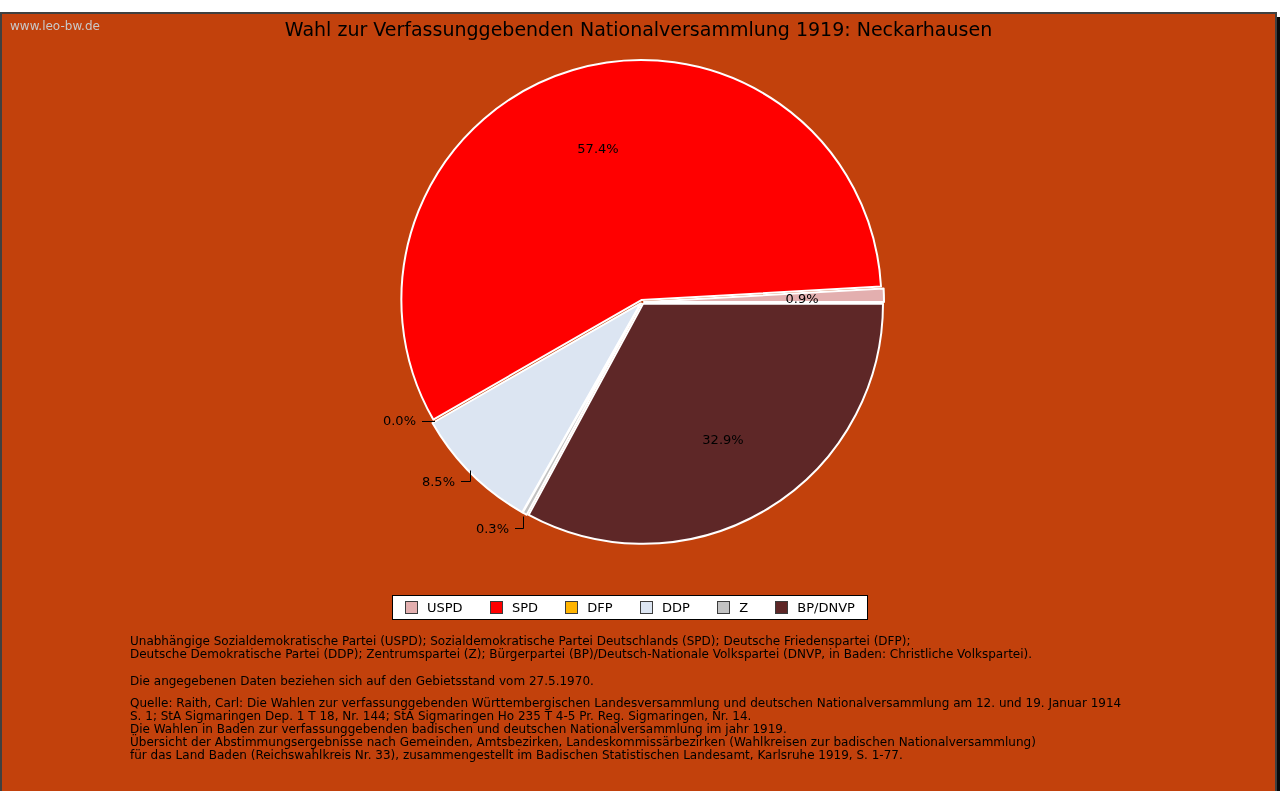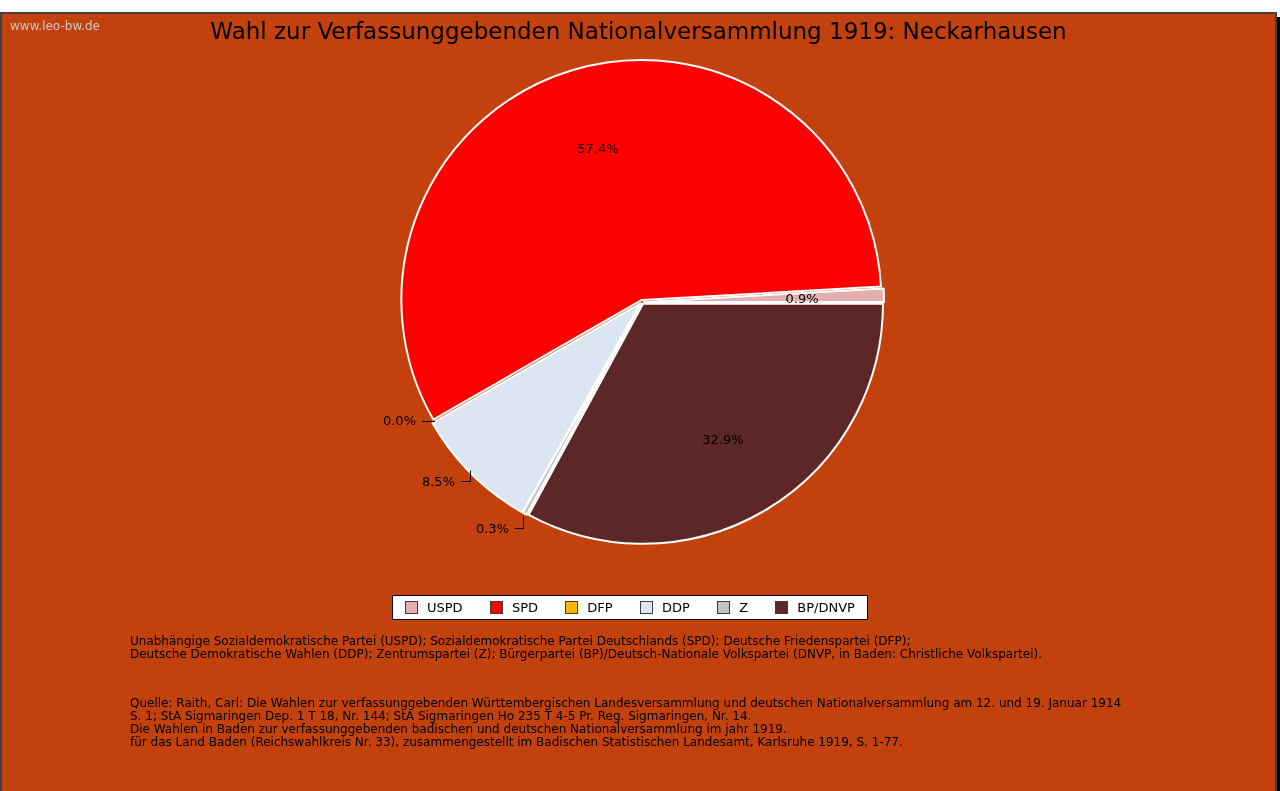--- a/index.html
+++ b/index.html
@@ -3,21 +3,21 @@
 <meta charset="utf-8">
 <style>
   html,body{margin:0;padding:0;background:#fff;}
   body{width:1280px;height:791px;overflow:hidden;position:relative;
        font-family:"DejaVu Sans","Liberation Sans",sans-serif;color:#000;}
   .frame{position:absolute;left:0;top:12px;width:1277px;height:786px;
          box-sizing:border-box;border:2px solid #404040;background:#c2410c;
          box-shadow:5px 5px 0 #0a0a0a;}
   .watermark{position:absolute;left:8px;top:5px;font-size:12px;color:#c9c9c9;}
   .title{position:absolute;left:0;top:4px;width:100%;text-align:center;
-         font-size:23px;color:#000;}
+         font-size:19px;color:#000;}
   #pie-svg{position:absolute;left:0;top:0;}
   #pie-svg text{font-family:"DejaVu Sans","Liberation Sans",sans-serif;
                 font-size:13px;fill:#000;}
   .legend{position:absolute;left:628px;top:581px;transform:translateX(-50%);
           width:476px;height:25px;box-sizing:border-box;border:1px solid #000;
           background:#fff;display:flex;align-items:center;
           justify-content:space-between;padding:0 12px;}
   .legend-item{display:flex;}
   .legend-swatch{width:13px;height:13px;box-sizing:border-box;
                  border:1px solid #3c3c3c;margin-right:9px;display:inline-block;}
@@ -75,24 +75,26 @@
         <span class="legend-label">Z</span>
       </span>
       <span class="legend-item">
         <span class="legend-swatch" style="background: rgb(94, 39, 39);"></span>
         <span class="legend-label">BP/DNVP</span>
       </span>
     </div>
 
   <div class="footer footer-parties">
     <div>Unabhängige Sozialdemokratische Partei (USPD); Sozialdemokratische Partei Deutschlands (SPD); Deutsche Friedenspartei (DFP);</div>
-    <div>Deutsche Demokratische Wahlen (DDP); Zentrumspartei (Z); Bürgerpartei (BP)/Deutsch-Nationale Volkspartei (DNVP, in Baden: Christliche Volkspartei).</div>
+    <div>Deutsche Demokratische Partei (DDP); Zentrumspartei (Z); Bürgerpartei (BP)/Deutsch-Nationale Volkspartei (DNVP, in Baden: Christliche Volkspartei).</div>
   </div>
 
+  <div class="footer footer-note">Die angegebenen Daten beziehen sich auf den Gebietsstand vom 27.5.1970.</div>
 
   <div class="footer footer-source">
     <div>Quelle: Raith, Carl: Die Wahlen zur verfassunggebenden Württembergischen Landesversammlung und deutschen Nationalversammlung am 12. und 19. Januar 1914</div>
     <div>S. 1; StA Sigmaringen Dep. 1 T 18, Nr. 144; StA Sigmaringen Ho 235 T 4-5 Pr. Reg. Sigmaringen, Nr. 14.</div>
     <div>Die Wahlen in Baden zur verfassunggebenden badischen und deutschen Nationalversammlung im jahr 1919.</div>
+    <div>Übersicht der Abstimmungsergebnisse nach Gemeinden, Amtsbezirken, Landeskommissärbezirken (Wahlkreisen zur badischen Nationalversammlung)</div>
     <div>für das Land Baden (Reichswahlkreis Nr. 33), zusammengestellt im Badischen Statistischen Landesamt, Karlsruhe 1919, S. 1-77.</div>
   </div>
 
 </div>
 
 </body></html>

